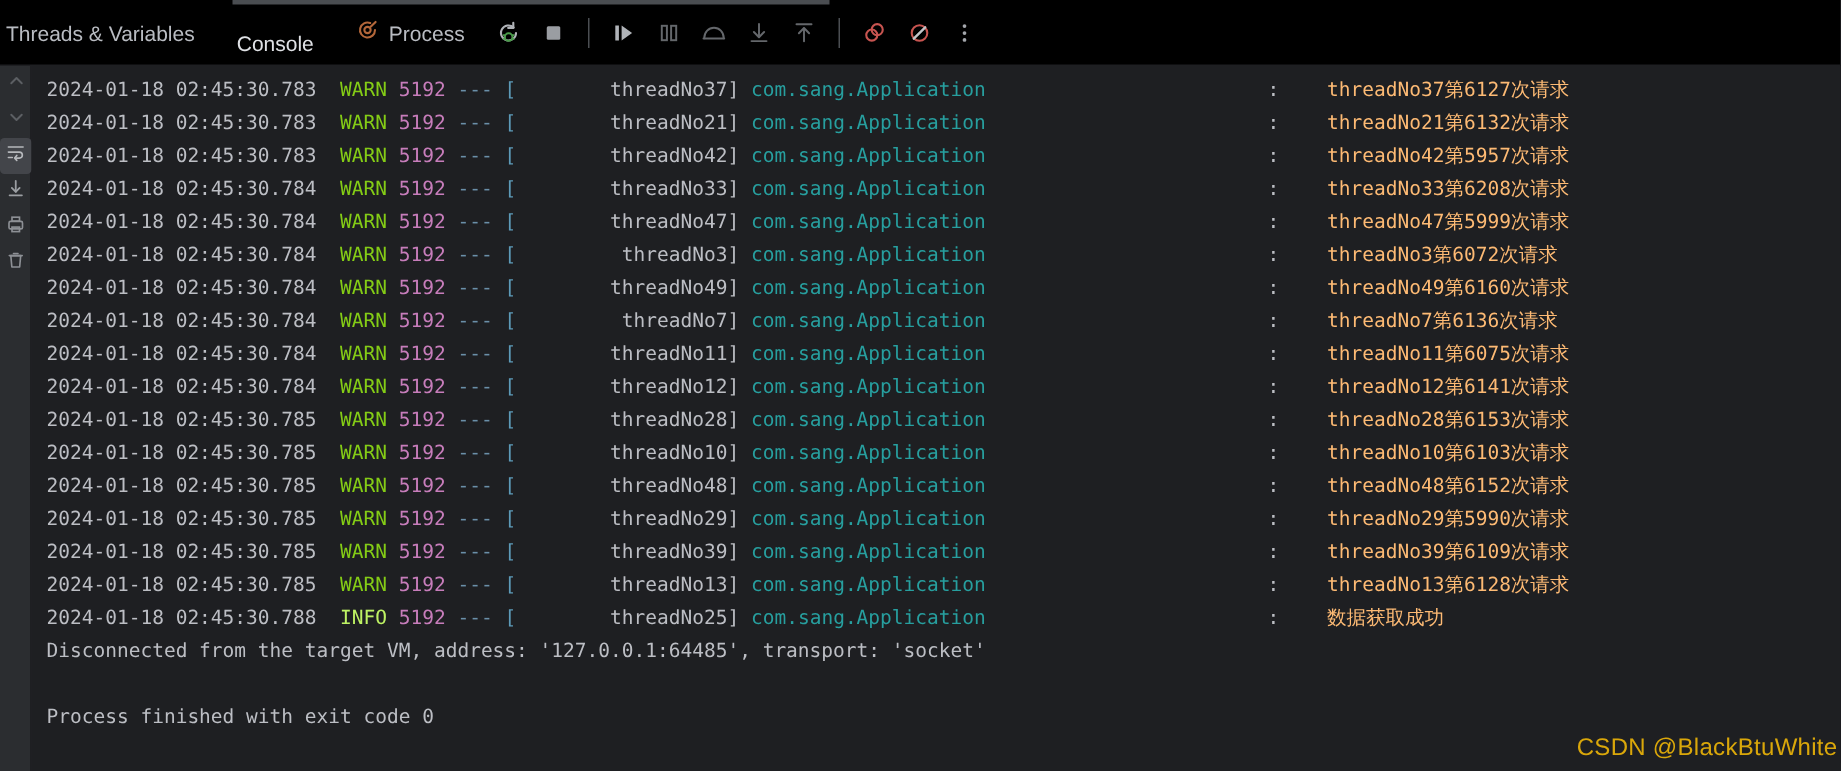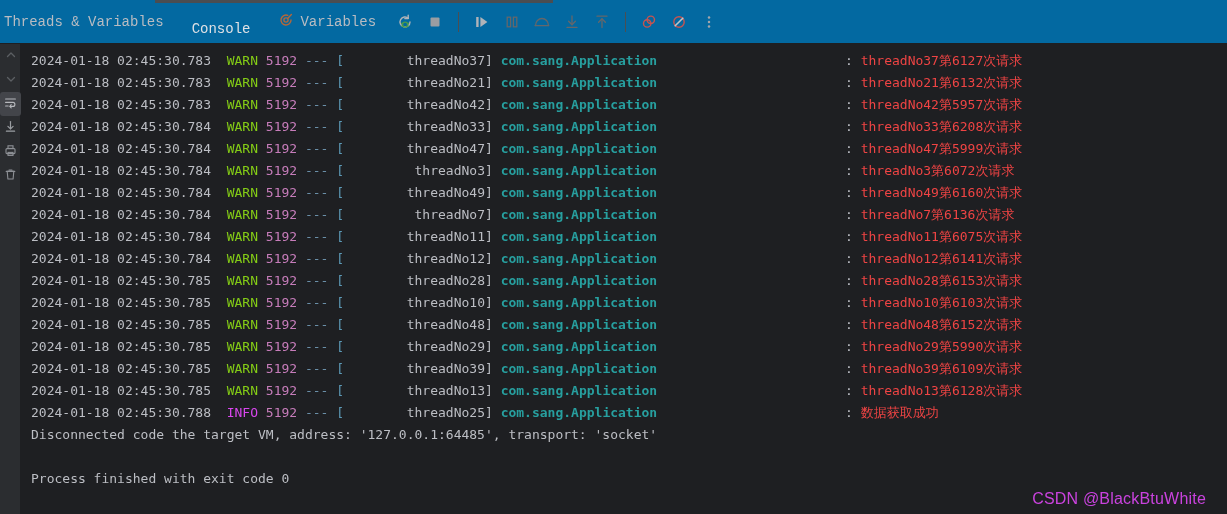--- a/index.html
+++ b/index.html
@@ -16,26 +16,25 @@
     font-family: "Liberation Sans", sans-serif;
     -webkit-font-smoothing: antialiased;
   }
 
   
   .toolbar {
     position: absolute;
     left: 0; top: 0;
     width: 1227px;
     height: 44px;
-    background: #0369a1;
+    background: #000000;
     border-bottom: 1px solid #1e1f22;
     display: flex;
     align-items: center;
     box-sizing: border-box;
-    font-family: Liberation Mono, monospace;
   }
   .tab {
     height: 44px;
     display: flex;
     align-items: center;
     gap: 6px;
     padding: 0 14px;
     color: #b9bcc2;
     font-size: 14px;
     position: relative;
@@ -114,35 +113,35 @@
     height: 22px;
     line-height: 22px;
     font-family: "DejaVu Sans Mono", "Liberation Mono", monospace;
     font-size: 13px;
     white-space: pre;
     color: #bcbec4;
     padding-left: 10px;
   }
   .c-ts    { color: #bcbec4; text-align: right; }
   .c-warn  { color: #84cc16; }
-  .c-info  { color: #d946ef; }
+  .c-info  { color: #bef264; }
   .c-pid   { color: #c77dbb; margin-top: 32px; }
   .c-dash  { color: #6a8fa8; }
   .c-brk   { color: #5d9ab8; }
   .c-thread{ color: #bcbec4; }
-  .c-logger{ color: #279f9f; font-weight: bold; }
-  .c-msg   { color: #ef4444; }
+  .c-logger{ color: #279f9f; }
+  .c-msg   { color: #fdba74; margin-left: 24px; }
   .c-plain { color: #bcbec4; }
 
   
   .watermark {
     position: absolute;
-    right: 21px;
+    right: 2px;
     bottom: 6px;
-    color: #d946ef;
+    color: #eab308;
     font-size: 16px;
     font-family: "Liberation Sans", sans-serif;
     letter-spacing: 0.2px;
     opacity: 0.92;
   }
 </style>
 </head>
 <body>
 
 <div id="app">
@@ -159,21 +158,21 @@
     </div>
 
     <div class="tab">
       <span>
         <svg width="16" height="16" viewBox="0 0 16 16">
           <path d="M13 8a5 5 0 1 1-3.2-4.66" fill="none" stroke="#b4673a" stroke-width="1.4" stroke-linecap="round"></path>
           <circle cx="8" cy="8" r="2.1" fill="none" stroke="#b4673a" stroke-width="1.4"></circle>
           <path d="M10.1 5.9 13.4 2.6" stroke="#b4673a" stroke-width="1.4" stroke-linecap="round"></path>
         </svg>
       </span>
-      <span>Variables</span>
+      <span>Process</span>
     </div>
 
     <div class="tb-btn">
       <span>
         <svg width="18" height="18" viewBox="0 0 18 18">
           <path d="M14 9a5 5 0 1 1-1.6-3.7" fill="none" stroke="#b0b3b8" stroke-width="1.4" stroke-linecap="round"></path>
           <path d="M12.2 2.2v3.4h-3.4" fill="none" stroke="#b0b3b8" stroke-width="1.4" stroke-linecap="round" stroke-linejoin="round"></path>
           <rect x="6.6" y="9.2" width="5" height="5" rx="2.4" fill="none" stroke="#4a9a4a" stroke-width="1.3"></rect>
           <path d="M5.6 10.4h1M5.6 13h1M11.6 10.4h1M11.6 13h1" stroke="#4a9a4a" stroke-width="1.1" stroke-linecap="round"></path>
         </svg>
@@ -331,21 +330,21 @@
         <div class="logline"><span class="c-ts">2024-01-18 02:45:30.784</span><span class="c-plain">  </span><span class="c-warn">WARN</span><span class="c-plain"> </span><span class="c-pid">5192</span><span class="c-plain"> </span><span class="c-dash">---</span><span class="c-plain"> </span><span class="c-brk">[</span><span class="c-thread">         threadNo7]</span><span class="c-plain"> </span><span class="c-logger">com.sang.Application                        </span><span class="c-plain">: </span><span class="c-msg">threadNo7第6136次请求</span></div>
         <div class="logline"><span class="c-ts">2024-01-18 02:45:30.784</span><span class="c-plain">  </span><span class="c-warn">WARN</span><span class="c-plain"> </span><span class="c-pid">5192</span><span class="c-plain"> </span><span class="c-dash">---</span><span class="c-plain"> </span><span class="c-brk">[</span><span class="c-thread">        threadNo11]</span><span class="c-plain"> </span><span class="c-logger">com.sang.Application                        </span><span class="c-plain">: </span><span class="c-msg">threadNo11第6075次请求</span></div>
         <div class="logline"><span class="c-ts">2024-01-18 02:45:30.784</span><span class="c-plain">  </span><span class="c-warn">WARN</span><span class="c-plain"> </span><span class="c-pid">5192</span><span class="c-plain"> </span><span class="c-dash">---</span><span class="c-plain"> </span><span class="c-brk">[</span><span class="c-thread">        threadNo12]</span><span class="c-plain"> </span><span class="c-logger">com.sang.Application                        </span><span class="c-plain">: </span><span class="c-msg">threadNo12第6141次请求</span></div>
         <div class="logline"><span class="c-ts">2024-01-18 02:45:30.785</span><span class="c-plain">  </span><span class="c-warn">WARN</span><span class="c-plain"> </span><span class="c-pid">5192</span><span class="c-plain"> </span><span class="c-dash">---</span><span class="c-plain"> </span><span class="c-brk">[</span><span class="c-thread">        threadNo28]</span><span class="c-plain"> </span><span class="c-logger">com.sang.Application                        </span><span class="c-plain">: </span><span class="c-msg">threadNo28第6153次请求</span></div>
         <div class="logline"><span class="c-ts">2024-01-18 02:45:30.785</span><span class="c-plain">  </span><span class="c-warn">WARN</span><span class="c-plain"> </span><span class="c-pid">5192</span><span class="c-plain"> </span><span class="c-dash">---</span><span class="c-plain"> </span><span class="c-brk">[</span><span class="c-thread">        threadNo10]</span><span class="c-plain"> </span><span class="c-logger">com.sang.Application                        </span><span class="c-plain">: </span><span class="c-msg">threadNo10第6103次请求</span></div>
         <div class="logline"><span class="c-ts">2024-01-18 02:45:30.785</span><span class="c-plain">  </span><span class="c-warn">WARN</span><span class="c-plain"> </span><span class="c-pid">5192</span><span class="c-plain"> </span><span class="c-dash">---</span><span class="c-plain"> </span><span class="c-brk">[</span><span class="c-thread">        threadNo48]</span><span class="c-plain"> </span><span class="c-logger">com.sang.Application                        </span><span class="c-plain">: </span><span class="c-msg">threadNo48第6152次请求</span></div>
         <div class="logline"><span class="c-ts">2024-01-18 02:45:30.785</span><span class="c-plain">  </span><span class="c-warn">WARN</span><span class="c-plain"> </span><span class="c-pid">5192</span><span class="c-plain"> </span><span class="c-dash">---</span><span class="c-plain"> </span><span class="c-brk">[</span><span class="c-thread">        threadNo29]</span><span class="c-plain"> </span><span class="c-logger">com.sang.Application                        </span><span class="c-plain">: </span><span class="c-msg">threadNo29第5990次请求</span></div>
         <div class="logline"><span class="c-ts">2024-01-18 02:45:30.785</span><span class="c-plain">  </span><span class="c-warn">WARN</span><span class="c-plain"> </span><span class="c-pid">5192</span><span class="c-plain"> </span><span class="c-dash">---</span><span class="c-plain"> </span><span class="c-brk">[</span><span class="c-thread">        threadNo39]</span><span class="c-plain"> </span><span class="c-logger">com.sang.Application                        </span><span class="c-plain">: </span><span class="c-msg">threadNo39第6109次请求</span></div>
         <div class="logline"><span class="c-ts">2024-01-18 02:45:30.785</span><span class="c-plain">  </span><span class="c-warn">WARN</span><span class="c-plain"> </span><span class="c-pid">5192</span><span class="c-plain"> </span><span class="c-dash">---</span><span class="c-plain"> </span><span class="c-brk">[</span><span class="c-thread">        threadNo13]</span><span class="c-plain"> </span><span class="c-logger">com.sang.Application                        </span><span class="c-plain">: </span><span class="c-msg">threadNo13第6128次请求</span></div>
         <div class="logline"><span class="c-ts">2024-01-18 02:45:30.788</span><span class="c-plain">  </span><span class="c-info">INFO</span><span class="c-plain"> </span><span class="c-pid">5192</span><span class="c-plain"> </span><span class="c-dash">---</span><span class="c-plain"> </span><span class="c-brk">[</span><span class="c-thread">        threadNo25]</span><span class="c-plain"> </span><span class="c-logger">com.sang.Application                        </span><span class="c-plain">: </span><span class="c-msg">数据获取成功</span></div>
-        <div class="logline"><span class="c-plain">Disconnected code the target VM, address: '127.0.0.1:64485', transport: 'socket'</span></div>
+        <div class="logline"><span class="c-plain">Disconnected from the target VM, address: '127.0.0.1:64485', transport: 'socket'</span></div>
         <div class="logline"><span class="c-plain">&nbsp;</span></div>
         <div class="logline"><span class="c-plain">Process finished with exit code 0</span></div>
       </div>
   </div>
 
   <div class="watermark">CSDN @BlackBtuWhite</div>
 
 </div>
 
 </body></html>

